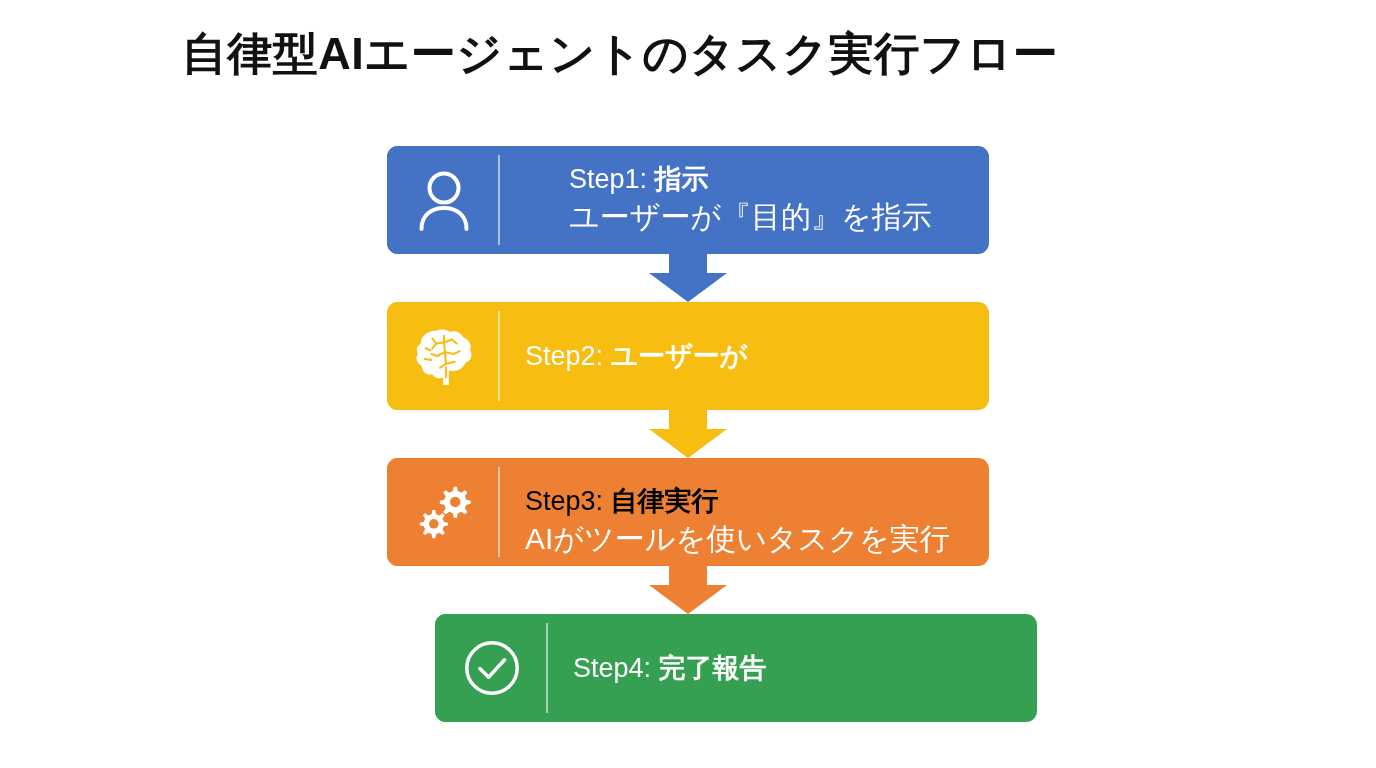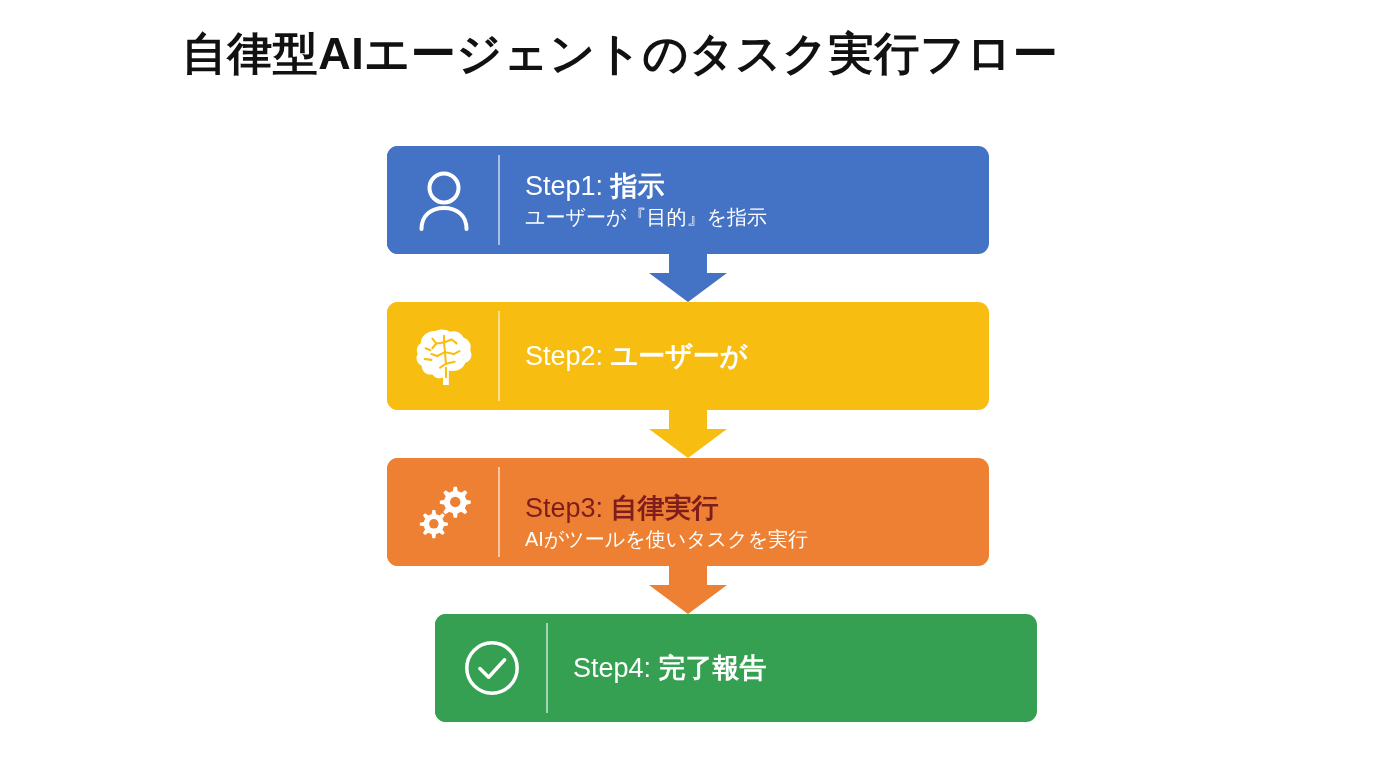--- a/index.html
+++ b/index.html
@@ -94,21 +94,21 @@
   .step-head {
     font-size: 27px;
     line-height: 1.22;
     color: #ffffff;
     white-space: nowrap;
   }
   .step-head .lbl { font-weight: 400; }
   .step-head .nm  { font-weight: 700; }
 
   .step-sub {
-    font-size: 20px;
+    font-size: 30px;
     line-height: 1.28;
     color: #ffffff;
     font-weight: 400;
     white-space: nowrap;
     margin-top: 2px;
   }
 
   
   .connector {
     position: relative;
@@ -124,21 +124,21 @@
 </style>
 </head>
 <body style="background: rgb(255, 255, 255);">
 
 <div id="stage">
 
   <div class="title" style="color: rgb(17, 17, 17);">自律型AIエージェントのタスク実行フロー</div>
 
   <div class="flow">
 
-    <div class="step-row" style="background: rgb(68, 114, 196);">
+    <div class="step-row" style="background: rgb(68, 114, 196); gap: 44px;">
       <div class="icon-pane" style="background: rgb(68, 114, 196);">
         <span>
           <svg width="58" height="62" viewBox="0 0 58 62" fill="none">
             <circle cx="29" cy="19" r="14.5" stroke="#ffffff" stroke-width="4"></circle>
             <path d="M6.5 60 C6.5 46 16.5 39 29 39 C41.5 39 51.5 46 51.5 60" stroke="#ffffff" stroke-width="4" stroke-linecap="round" fill="none"></path>
           </svg>
         </span>
       </div>
       <div class="text-pane">
         <div class="step-head" style="color: rgb(255, 255, 255);">
@@ -219,21 +219,21 @@
                        l2.4 3.5 -2.2 2.2 -3.5-2.4 a11 11 0 0 1 -3.3 1.4 l-0.8 4.2 -3.0 0
                        -0.8-4.2 a11 11 0 0 1 -3.3-1.4 l-3.5 2.4 -2.2-2.2 2.4-3.5
                        a11 11 0 0 1 -1.4-3.3 l-4.2-0.8 0-3.0 4.2-0.8 a11 11 0 0 1 1.4-3.3
                        l-2.4-3.5 2.2-2.2 3.5 2.4 a11 11 0 0 1 3.3-1.4 Z"></path>
               <circle cx="21.5" cy="44.2" r="4.9" fill="#ed8033"></circle>
             </g>
           </svg>
         </span>
       </div>
       <div class="text-pane">
-        <div class="step-head" style="color: #7f1d1d; margin-top: 20px;">
+        <div class="step-head" style="color: #000000; margin-top: 20px;">
           <span class="lbl">Step3:</span>
           <span class="nm">自律実行</span>
         </div>
         <div class="step-sub" style="color: rgb(255, 255, 255);">AIがツールを使いタスクを実行</div>
       </div>
     </div>
 
     <div class="connector">
       <span>
         <svg width="80" height="50" viewBox="0 0 80 50">

